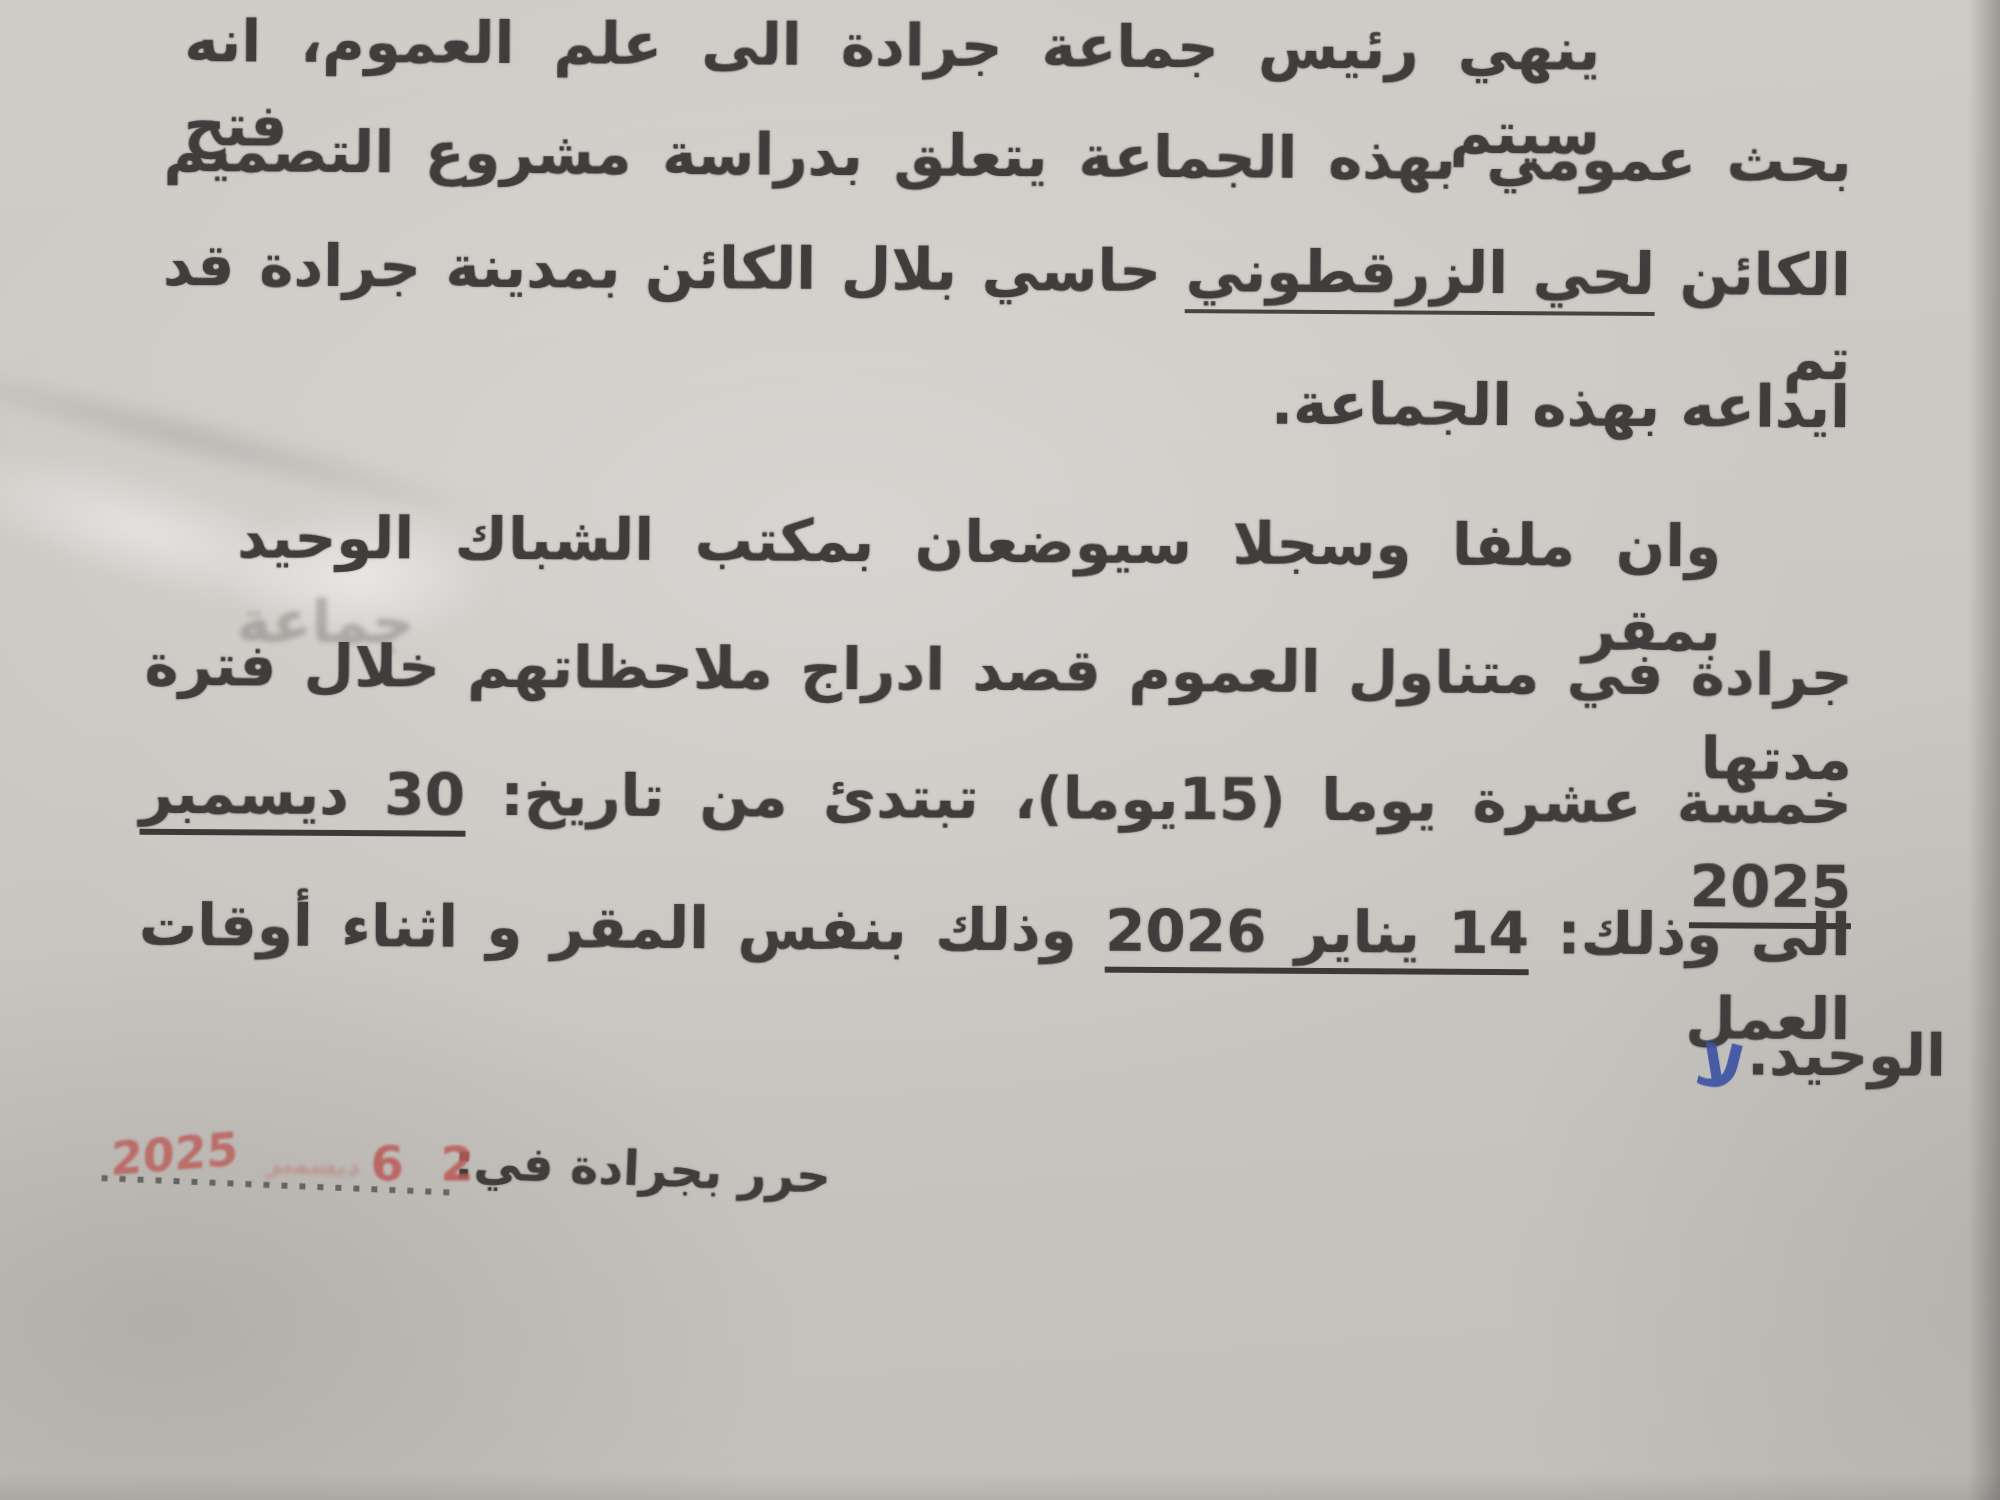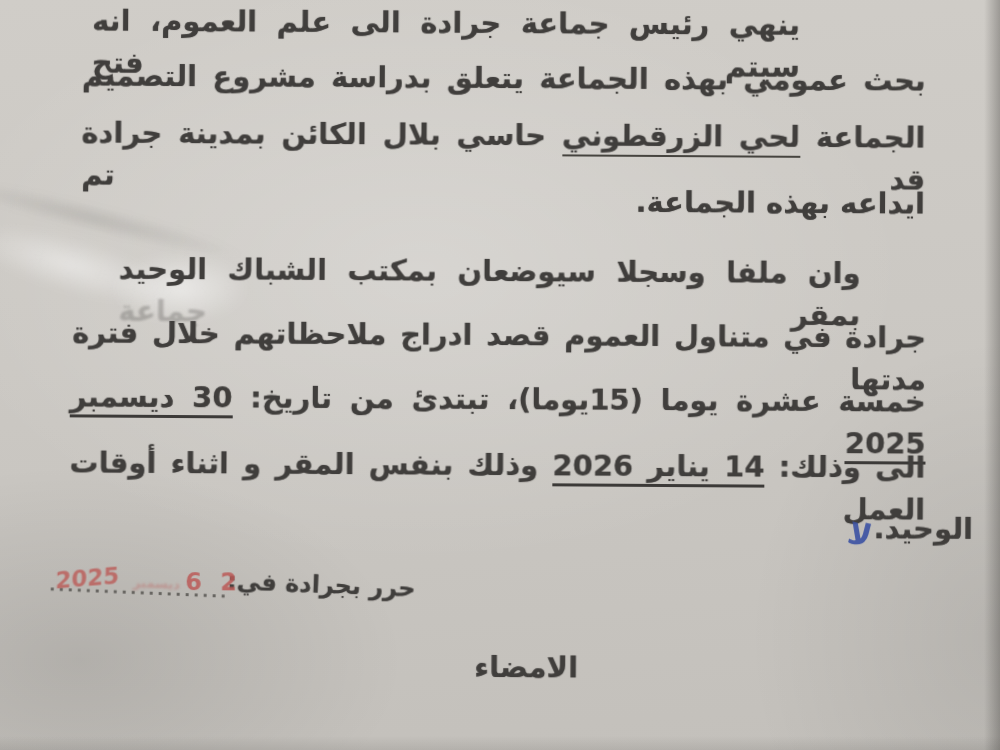--- a/index.html
+++ b/index.html
@@ -115,21 +115,21 @@
   <div class="edge-right"></div>
   <div class="edge-bottom"></div>
 </div>
 
 <div class="sheet">
 
   <div class="line just l1">ينهي رئيس جماعة جرادة الى علم العموم، انه سيتم فتح</div>
 
   <div class="line just l2">بحث عمومي بهذه الجماعة يتعلق بدراسة مشروع التصميم</div>
 
-  <div class="line just l3"><span>الجماعة </span><span class="u-name">لحي الزرقطوني</span><span> حاسي بلال الكائن بمدينة جرادة قد تم</span></div>
+  <div class="line just l3"><span>الكائن </span><span class="u-name">لحي الزرقطوني</span><span> حاسي بلال الكائن بمدينة جرادة قد تم</span></div>
 
   <div class="line l4">ايداعه بهذه الجماعة.</div>
 
   <div class="line just l5"><span>وان ملفا وسجلا سيوضعان بمكتب الشباك الوحيد بمقر </span><span class="faded-word">جماعة</span></div>
 
   <div class="line just l6">جرادة في متناول العموم قصد ادراج ملاحظاتهم خلال فترة مدتها</div>
 
   <div class="line just l7"><span>خمسة عشرة يوما (15يوما)، تبتدئ من تاريخ: </span><span class="u-date">30 ديسمبر 2025</span></div>
 
   <div class="line just l8"><span>الى وذلك: </span><span class="u-date">14 يناير 2026</span><span> وذلك بنفس المقر و اثناء أوقات العمل</span></div>
@@ -137,15 +137,14 @@
   <div class="line l9"><span>الوحيد.</span><span class="paraph">لا</span></div>
 
   <div class="footer-row">
     <div class="drafted-label">حرر بجرادة في:</div>
     <div class="dotted-leader"></div>
     <div class="stamp stamp-day">2 6</div>
     <div class="stamp stamp-month">ديسمبر</div>
     <div class="stamp stamp-year">2025</div>
   </div>
 
-  <div class="signature">الامضاء</div>
 
 </div>
 
 </body></html>

